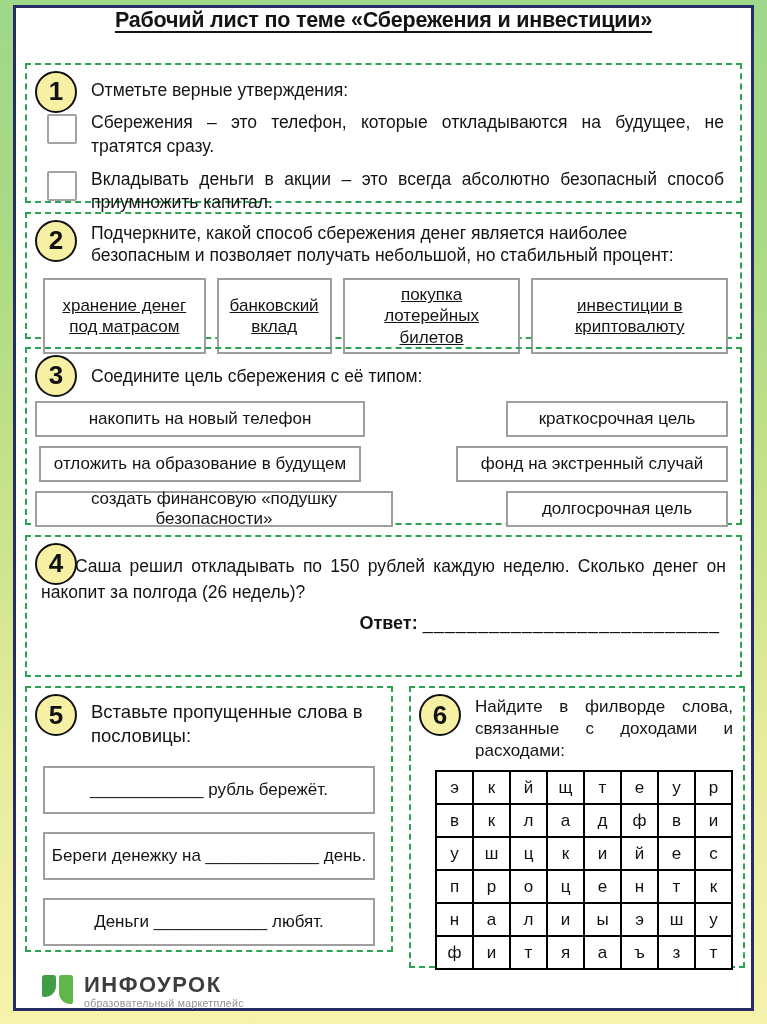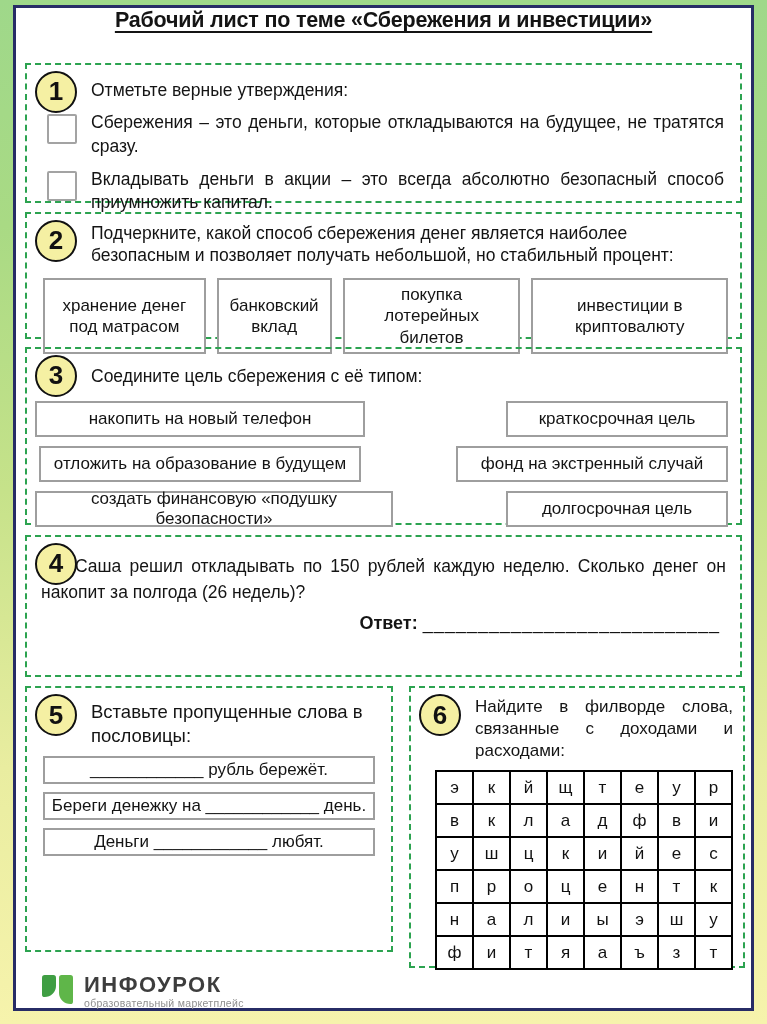--- a/index.html
+++ b/index.html
@@ -35,21 +35,21 @@
   .sec-head { font-weight:normal; font-size:17.5px; margin-left:52px; line-height:1.3; }
   
   .s1 { height:140px; margin-top:12px; }
   .s1 .sec-head { padding-top:6px; }
   .statement { display:flex; gap:14px; margin:10px 4px 0 8px; align-items:flex-start; }
   .checkbox { width:30px; height:30px; border:2px solid #a3a3a3; border-radius:2px; flex:0 0 30px; margin-top:3px; background:#fff; }
   .statement p { font-size:17.5px; line-height:1.32; text-align:justify; flex:1; }
   
   .s2 { height:127px; margin-top:9px; }
   .s2 .sec-head { max-width:622px; }
-  .options { display:flex; gap:11px; margin:11px 0 0 4px; }
+  .options { display:flex; gap:11px; margin:11px 0 0 4px;text-decoration:underline; }
   .opt {
     border:2px solid #9e9e9e; background:#fff; min-height:56px;
     display:flex; align-items:center; justify-content:center;
     text-align:center; font-size:17px; line-height:1.25; padding:4px 8px;
   }
   .opt-0 { flex:168 0 0; } .opt-1 { flex:112 0 0; } .opt-2 { flex:186 0 0; } .opt-3 { flex:208 0 0; }
   
   .s3 { height:178px; margin-top:8px; }
   .s3 .sec-head { padding-top:8px; margin-bottom:14px; }
   .match-row { display:flex; justify-content:space-between; align-items:center; margin:0 0 9px 0; }
@@ -65,23 +65,23 @@
   .s4 .sec-head { padding-top:4px; }
   .problem { font-size:17.5px; line-height:1.5; text-align:justify; text-indent:34px; margin:8px 2px 0 2px; }
   .answer-row { text-align:right; margin-top:8px; padding-right:8px; font-size:18px; }
   .answer-label { font-weight:bold; }
   .answer-blank { letter-spacing:1px; color:#141414; }
   
   .bottom-row { display:flex; gap:10px; margin-top:9px; align-items:flex-start; }
   .s5 { width:368px; height:266px; flex:0 0 368px; }
   .s5 .sec-head { font-size:18.5px; padding-top:4px; }
   .proverb {
-    border:2px solid #9e9e9e; background:#fff; height:28px;
-    display:flex; align-items:center; justify-content:center;
-    font-size:17px; margin:8px 4px 0 4px; text-align:center; white-space:nowrap;
+    border:2px solid #9e9e9e; background:#fff; height:48px;
+    display:flex; align-items:center; justify-content:center;
+    font-size:17px; margin:18px 4px 0 4px; text-align:center; white-space:nowrap;
   }
   .s6 { flex:1; height:282px; padding:8px 10px; }
   .s6 .sec-head { font-size:17px; text-align:justify; margin-left:54px; line-height:1.3; }
   .fw-grid {
     display:grid; grid-template-columns:repeat(8,37px); grid-auto-rows:33px;
     border:1px solid #000; width:298px; margin:8px 0 0 14px; background:#fff;
   }
   .fw-cell {
     border:1px solid #000; display:flex; align-items:center; justify-content:center;
     font-size:17px; color:#111;
@@ -100,21 +100,21 @@
 
 <div class="card">
 
   <h1 class="title">Рабочий лист по теме «Сбережения и инвестиции»</h1>
 
   <section class="s1">
     <div class="badge">1</div>
     <div class="sec-head">Отметьте верные утверждения:</div>
     <div class="statement">
       <div class="checkbox"></div>
-      <p>Сбережения – это деньги, которые откладываются на будущее, не тратятся сразу.</p>
+      <p>Сбережения – это телефон, которые откладываются на будущее, не тратятся сразу.</p>
     </div>
     <div class="statement">
       <div class="checkbox"></div>
       <p>Вкладывать деньги в акции – это всегда абсолютно безопасный способ приумножить капитал.</p>
     </div>
   </section>
 
   <section class="s2">
     <div class="badge">2</div>
     <div class="sec-head">Подчеркните, какой способ сбережения денег является наиболее безопасным и позволяет получать небольшой, но стабильный процент:</div>

